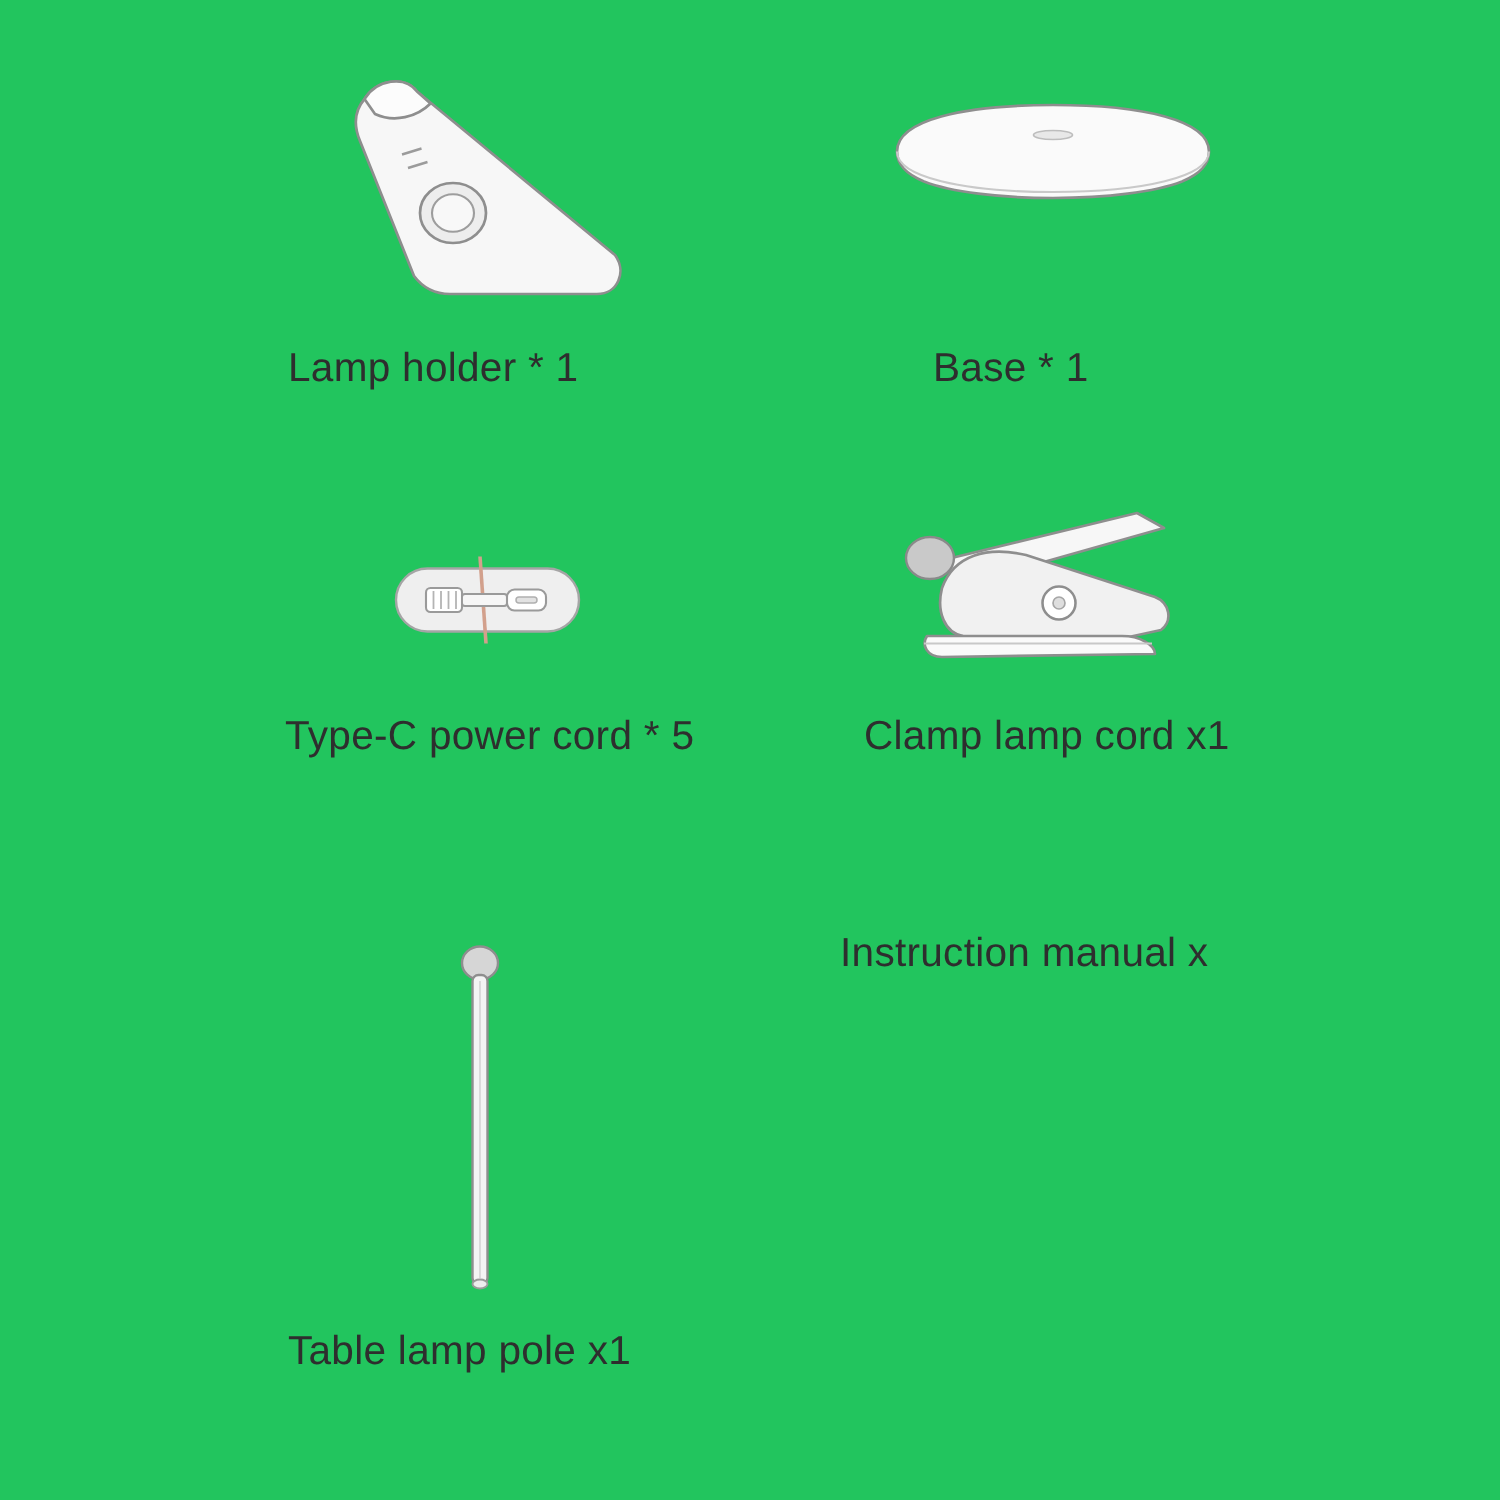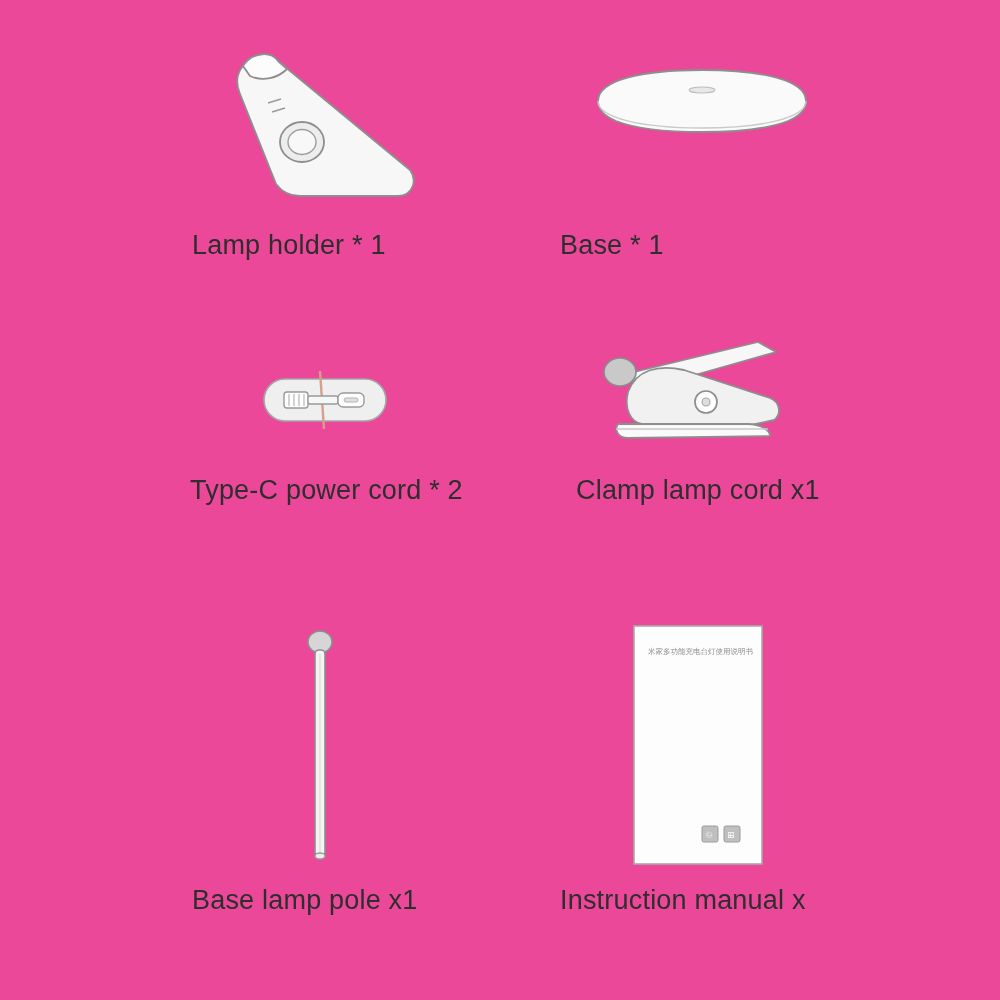--- a/index.html
+++ b/index.html
@@ -11,21 +11,21 @@
     width: 1000px;
     height: 1000px;
     font-family: "Liberation Sans", sans-serif;
     color: #2b2b2b;
     overflow: hidden;
     position: relative;
   }
   .sheet {
     position: absolute;
     inset: 0;
-    background: #ec4899;
+    background: #22c55e;
   }
   .cell {
     position: absolute;
   }
   .art {
     position: relative;
     width: 100%;
   }
   .caption {
     font-size: 27px;
@@ -37,21 +37,21 @@
   }
 
   
   #cell-lamp-holder { left: 150px; top: 20px; width: 360px; }
   #cell-lamp-holder .art { height: 210px; }
   #cell-lamp-holder .caption { margin-left: 42px; }
 
   
   #cell-base { left: 560px; top: 20px; width: 360px; }
   #cell-base .art { height: 210px; }
-  #cell-base .caption { }
+  #cell-base .caption { margin-left: 62px; }
 
   
   #cell-cord { left: 150px; top: 345px; width: 400px; }
   #cell-cord .art { height: 130px; }
   #cell-cord .caption { margin-left: 40px; }
 
   
   #cell-clamp { left: 560px; top: 320px; width: 400px; }
   #cell-clamp .art { height: 155px; }
   #cell-clamp .caption { margin-left: 16px; }
@@ -115,21 +115,21 @@
           <path d="M27 27 L 27 39"></path>
             <path d="M32 27 L 32 39"></path>
             <path d="M37 27 L 37 39"></path>
             <path d="M42 27 L 42 39"></path>
         </g>
         <rect x="46" y="29" width="30" height="8" rx="2" fill="#f6f6f6" stroke="#9a9a9a" stroke-width="1.3"></rect>
         <rect x="76" y="26" width="26" height="14" rx="5" fill="#ffffff" stroke="#9a9a9a" stroke-width="1.4"></rect>
         <rect x="82" y="31" width="14" height="4" rx="2" fill="#e2e2e2" stroke="#b0b0b0" stroke-width="1"></rect>
       </svg>
     </div>
-    <div class="caption">Type-C power cord * 2</div>
+    <div class="caption">Type-C power cord * 5</div>
   </div>
 
   <div class="cell" id="cell-clamp">
     <div class="art">
       <svg class="svg-abs" style="left:38px; top:10px;" width="220" height="130" viewBox="0 0 220 130">
         <g fill="#f7f7f7" stroke="#8e8e8e" stroke-width="1.8" stroke-linejoin="round">
 
           <path d="M28 44 L 160 12 L 178 22 L 44 60 Z"></path>
 
           <path d="M30 62 C 38 40, 60 34, 86 40 L 172 68 C 182 72, 184 84, 176 90 L 130 100 L 44 94 C 32 92, 26 78, 30 62 Z" fill="#f1f1f1"></path>
@@ -149,32 +149,20 @@
 
   <div class="cell" id="cell-pole">
     <div class="art">
       <svg class="svg-abs" style="left:140px; top:4px;" width="60" height="250" viewBox="0 0 60 250">
         <ellipse cx="30" cy="18" rx="12" ry="11" fill="#d6d6d6" stroke="#8e8e8e" stroke-width="1.6"></ellipse>
         <rect x="25" y="26" width="10" height="206" rx="4" fill="#f4f4f4" stroke="#8e8e8e" stroke-width="1.6"></rect>
         <path d="M30 30 L 30 228" stroke="#d8d8d8" stroke-width="1.2"></path>
         <ellipse cx="30" cy="232" rx="5" ry="3" fill="#ededed" stroke="#9a9a9a" stroke-width="1.3"></ellipse>
       </svg>
     </div>
-    <div class="caption">Base lamp pole x1</div>
+    <div class="caption">Table lamp pole x1</div>
   </div>
 
   <div class="cell" id="cell-manual">
-    <div class="art">
-      <svg class="svg-abs" style="left:70px; top:2px;" width="150" height="250" viewBox="0 0 150 250">
-        <rect x="4" y="4" width="128" height="238" fill="#fdfdfd" stroke="#a9a9a9" stroke-width="1.6"></rect>
-        <text x="18" y="32" font-family="'DejaVu Sans', sans-serif" font-size="7.5" fill="#8d8d8d">米家多功能充电台灯使用说明书</text>
-        <g>
-          <rect x="72" y="204" width="16" height="16" rx="2" fill="#bfbfbf" stroke="#9c9c9c" stroke-width="1"></rect>
-          <text x="75" y="216" font-family="'DejaVu Sans', sans-serif" font-size="9" fill="#ffffff">♲</text>
-          <rect x="94" y="204" width="16" height="16" rx="2" fill="#bfbfbf" stroke="#9c9c9c" stroke-width="1"></rect>
-          <text x="97" y="216" font-family="'DejaVu Sans', sans-serif" font-size="9" fill="#ffffff">⊞</text>
-        </g>
-      </svg>
-    </div>
     <div class="caption">Instruction manual x</div>
   </div>
 
 </div>
 
 </body></html>

